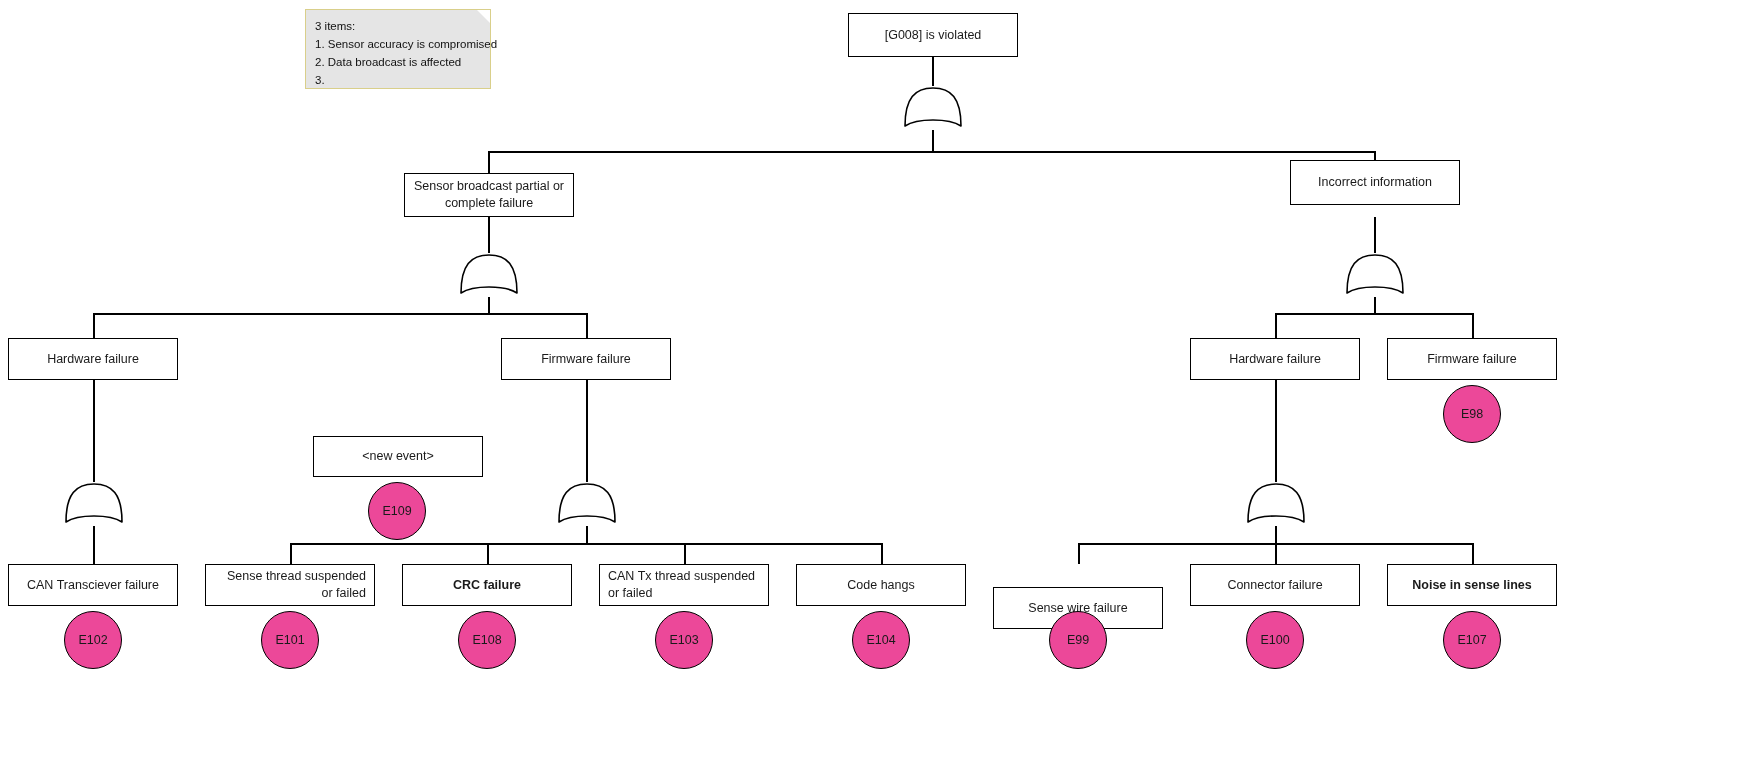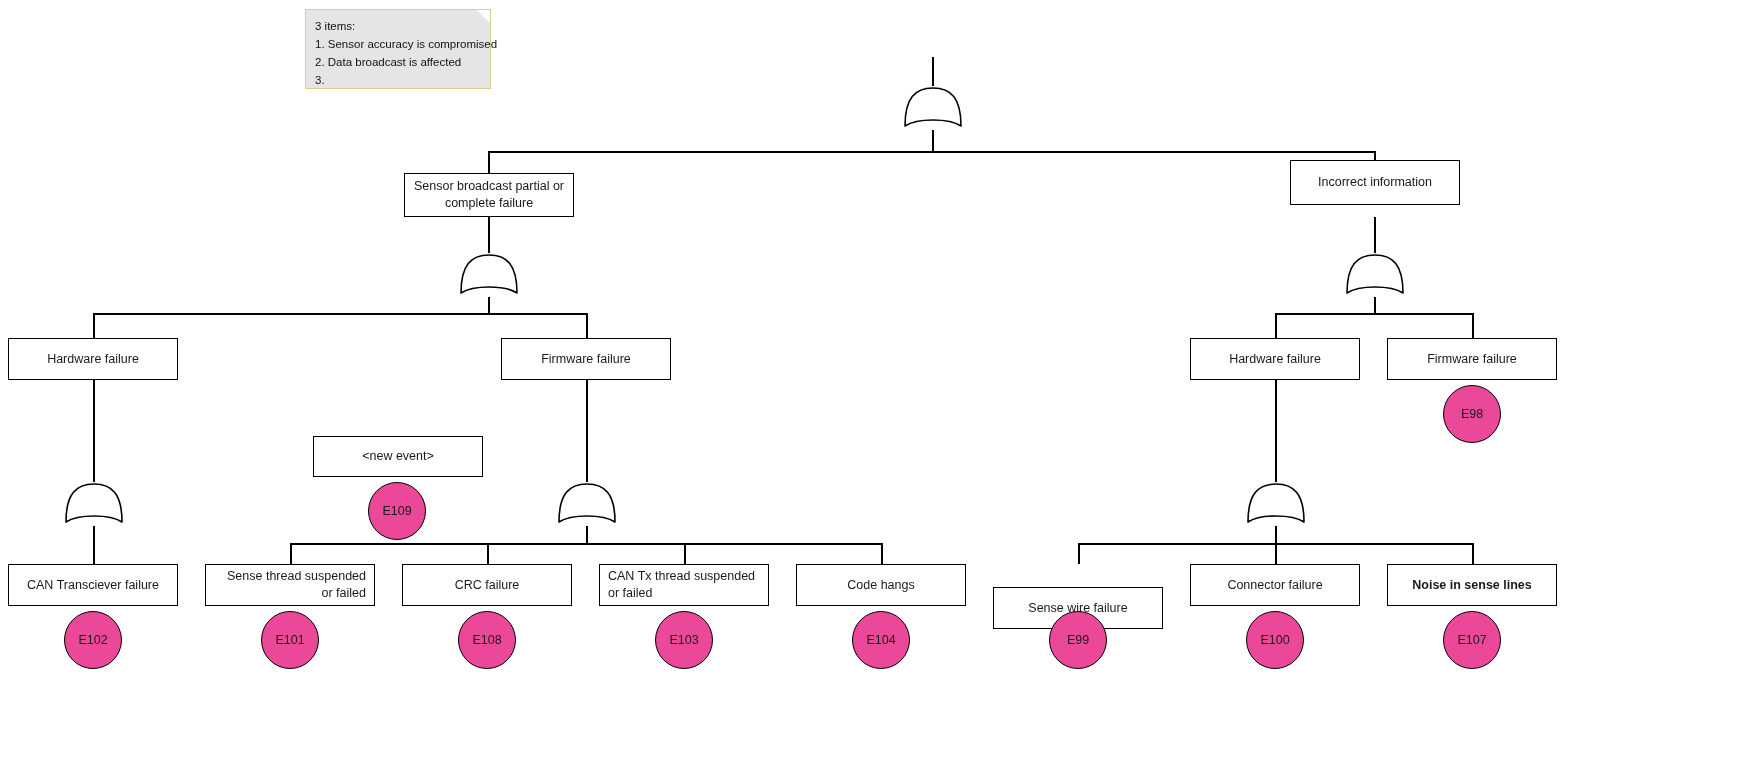--- a/index.html
+++ b/index.html
@@ -68,20 +68,23 @@
 <div id="canvas">
 
   <div class="note" style="left:305px;top:9px;width:186px;height:80px;">
     <div class="fold"></div>
     <div class="line">3 items:</div>
     <div class="line">1. Sensor accuracy is compromised</div>
     <div class="line">2. Data broadcast is affected</div>
     <div class="line">3.</div>
   </div>
 
+  <div class="node" style="left:848px;top:13px;width:170px;height:44px;">
+    <span class="lbl">[G008] is violated</span>
+  </div>
 
   <div class="ln v" style="left:932px;top:57px;height:29px;"></div>
 
   <div class="gate" style="left:903px;top:86px;">
     <svg width="60" height="46" viewBox="0 0 60 46">
       <path d="M2,40 C2,12 12,2 30,2 C48,2 58,12 58,40 C46,32 14,32 2,40 Z" fill="#fff" stroke="#000" stroke-width="1.6" stroke-linejoin="round"></path>
     </svg>
   </div>
 
   <div class="ln v" style="left:932px;top:130px;height:22px;"></div>
@@ -174,21 +177,21 @@
     <span>E109</span>
   </div>
 
   <div class="node leftalign" style="left:205px;top:564px;width:170px;height:42px;text-align:right;">
     <span class="lbl">Sense thread suspended or failed</span>
   </div>
   <div class="ev" style="left:261px;top:611px;width:58px;height:58px;">
     <span>E101</span>
   </div>
 
-  <div class="node" style="left:402px;top:564px;width:170px;height:42px;">
+  <div class="node" style="left:402px;top:564px;width:170px;height:42px;font-weight:bold;">
     <span class="lbl">CRC failure</span>
   </div>
   <div class="ev" style="left:458px;top:611px;width:58px;height:58px;">
     <span>E108</span>
   </div>
 
   <div class="node leftalign" style="left:599px;top:564px;width:170px;height:42px;">
     <span class="lbl">CAN Tx thread suspended or failed</span>
   </div>
   <div class="ev" style="left:655px;top:611px;width:58px;height:58px;">

